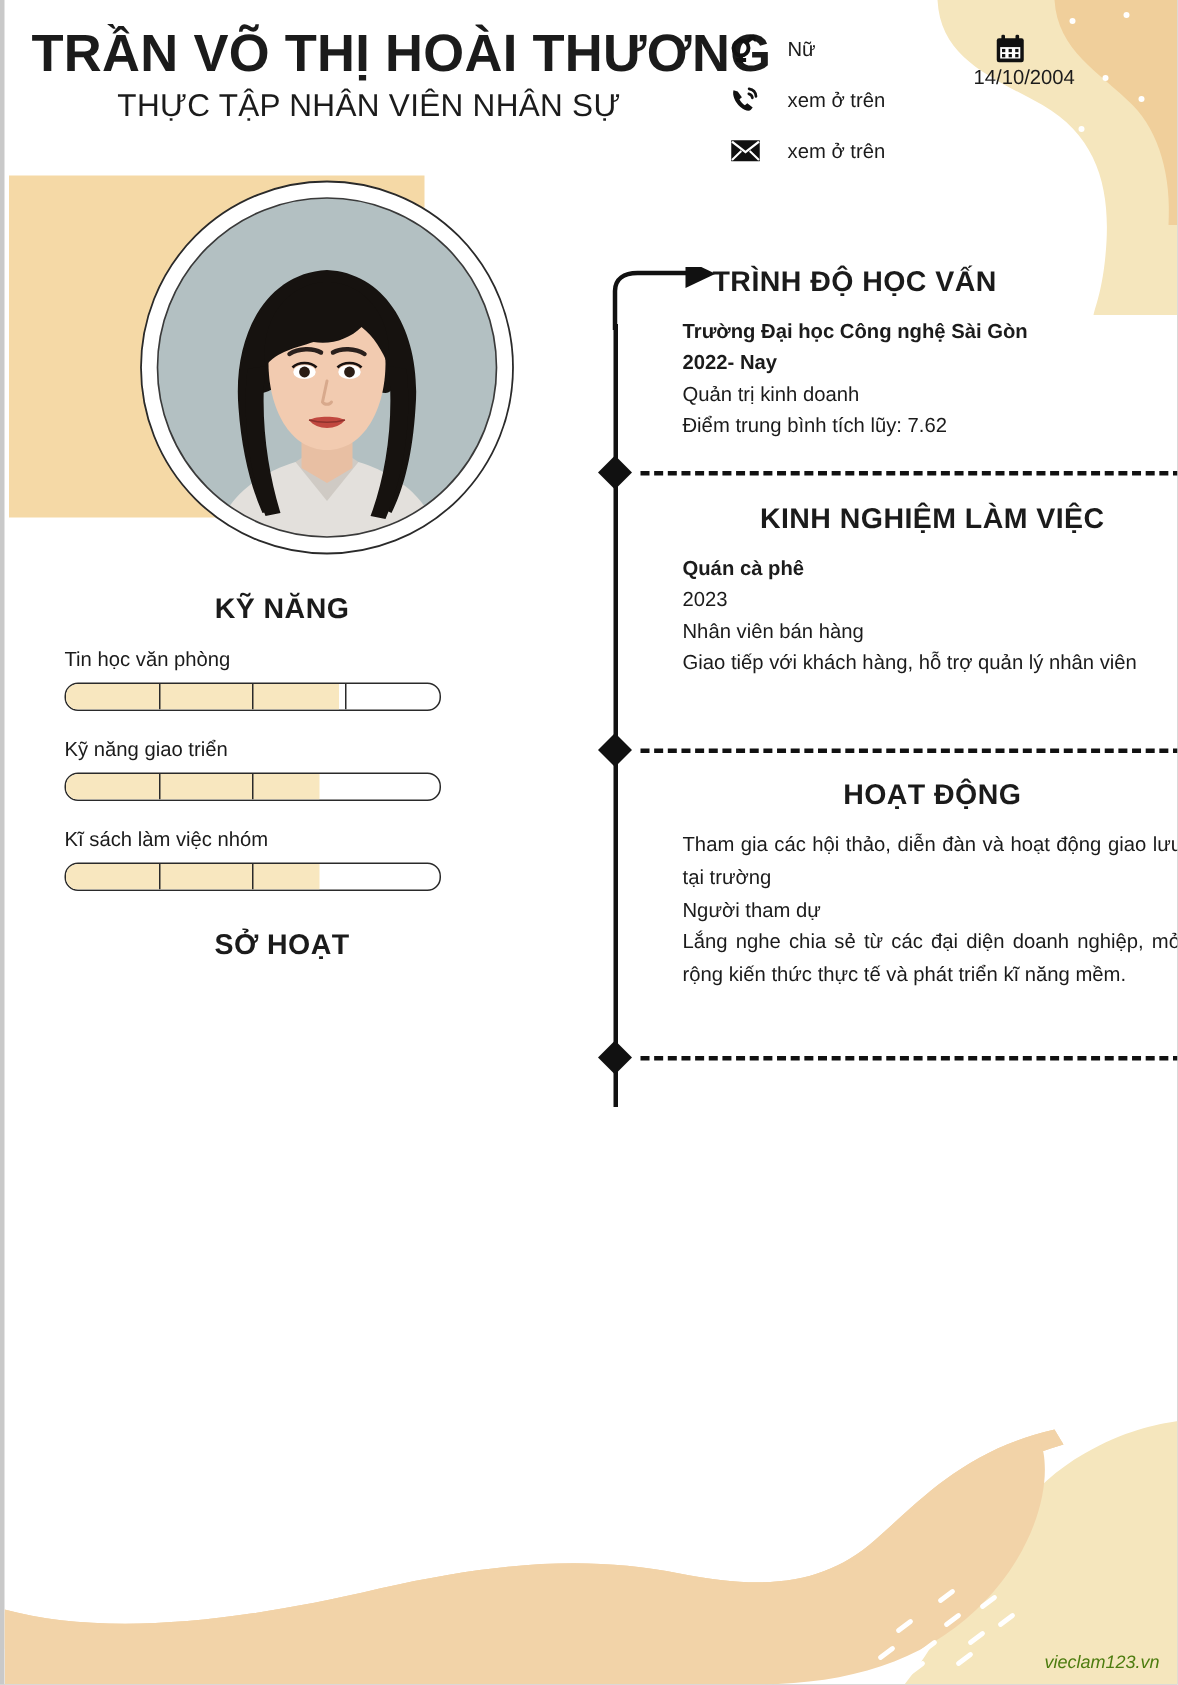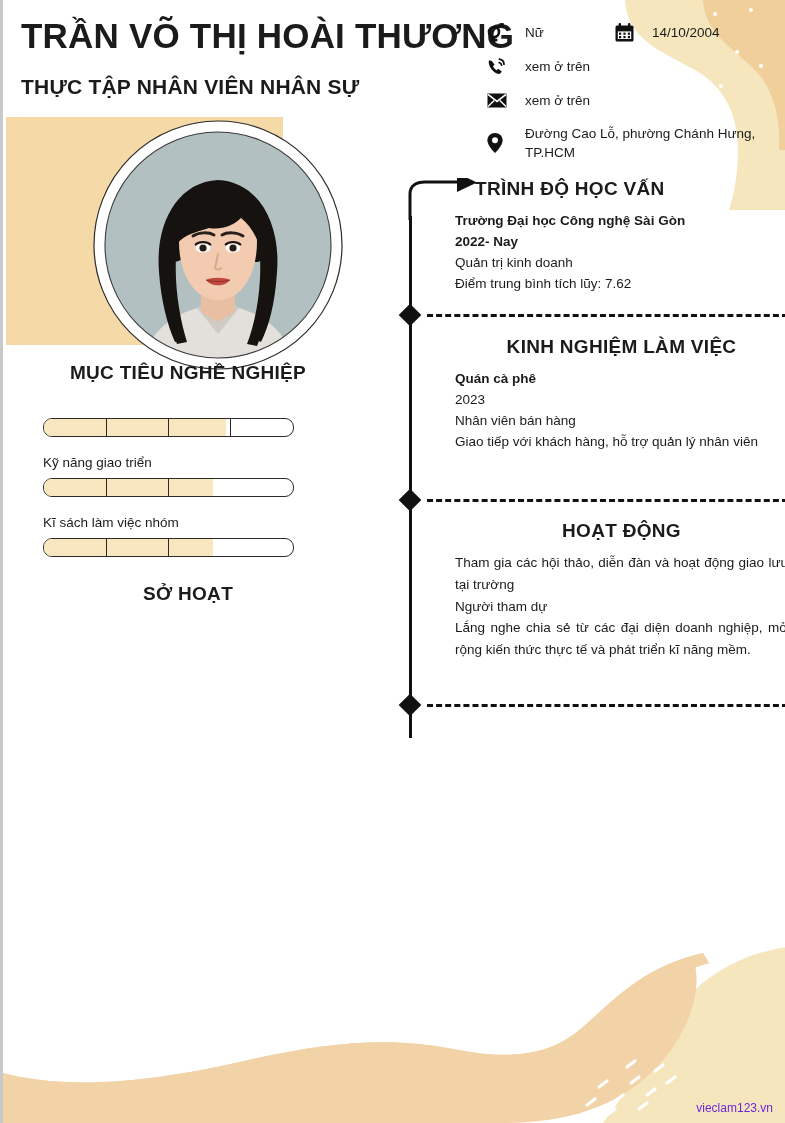--- a/index.html
+++ b/index.html
@@ -37,51 +37,52 @@
   .name {
     font-size: 35px;
     font-weight: bold;
     letter-spacing: .2px;
     line-height: 1.05;
     margin: 0;
     white-space: nowrap;
   }
   .job-title {
     font-size: 21px;
-    font-weight: 700;
-    margin: 20px 0 0 0;
+    font-weight: 400;
+    margin: 4px 0 0 0;
     letter-spacing: .2px;
+    text-align: center;
   }
 
   
   .contact {
     position: absolute;
     left: 484px; top: 22px;
     width: 290px;
   }
   .contact-row {
     display: flex;
-    align-items: center;
+    align-items: flex-end;
     margin-bottom: 14px;
     position: relative;
   }
   .c-ico {
     width: 24px; min-width: 24px; height: 20px;
     display: flex; align-items: center; justify-content: flex-start;
   }
   .c-text {
     font-size: 13.5px;
     line-height: 19px;
     padding-left: 14px;
     color: #1b1b1b;
   }
   .dob-wrap {
     position: absolute;
-    left: 128px; top: 0;
-    display: flex; align-items: center;
+    left: 149px; top: 0;
+    display: flex; align-items: center; flex-direction: column;
   }
   .dob-wrap .c-text { padding-left: 13px; }
 
   
   .left-col {
     position: absolute;
     left: 40px; top: 362px;
     width: 290px;
   }
   .sec-head-center {
@@ -182,21 +183,22 @@
     font-size: 13.5px;
     margin: 0;
     line-height: 22px;
     text-align: justify;
   }
 
   .footer-brand {
     position: absolute;
     right: 12px; bottom: 8px;
     font-size: 12px;
-    color: #6d28d9;
+    color: #4d7c0f;
+    font-style: italic;
   }
 </style>
 </head>
 <body>
 
 <div class="page">
 
   <svg class="deco deco-topright" viewBox="0 0 230 210" width="230" height="210">
     <path d="M70,0 C72,40 108,52 140,70 C178,92 186,128 182,170 C180,192 176,202 174,210 L230,210 L230,0 Z" fill="#f5e6bd"></path>
     <path d="M148,0 C150,34 178,48 200,70 C218,88 226,118 224,150 L230,150 L230,0 Z" fill="#f0cf9b"></path>
@@ -264,29 +266,20 @@
       <span class="c-ico">
         <svg width="20" height="15" viewBox="0 0 20 15">
           <rect x="0.5" y="0.5" width="19" height="14" fill="#111"></rect>
           <path d="M1,1.4 L10,8.4 L19,1.4" fill="none" stroke="#fff" stroke-width="1.6"></path>
           <path d="M1,13.6 L7.2,7.6 M19,13.6 L12.8,7.6" fill="none" stroke="#fff" stroke-width="1.4"></path>
         </svg>
       </span>
       <span class="c-text">xem ở trên</span>
     </div>
 
-    <div class="contact-row">
-      <span class="c-ico">
-        <svg width="16" height="20" viewBox="0 0 16 20">
-          <path d="M8,0 C3.6,0 0.4,3.2 0.4,7.4 C0.4,12.6 8,20 8,20 C8,20 15.6,12.6 15.6,7.4 C15.6,3.2 12.4,0 8,0 Z" fill="#111"></path>
-          <circle cx="8" cy="7.2" r="3" fill="#fff"></circle>
-        </svg>
-      </span>
-      <span class="c-text">Đường Cao Lỗ, phường Chánh Hưng, TP.HCM</span>
-    </div>
   </div>
 
   <div style="position:absolute;left:90px;top:120px;width:250px;height:250px;">
     <svg width="250" height="250" viewBox="0 0 250 250">
       <circle cx="125" cy="125" r="124" fill="#ffffff" stroke="#2a2a2a" stroke-width="1.2"></circle>
       <clipPath id="pclip">
           <circle cx="125" cy="125" r="113"></circle>
         </clipPath>
       <g clip-path="url(#pclip)">
         <rect x="0" y="0" width="250" height="250" fill="#b3c0c2"></rect>
@@ -319,25 +312,26 @@
 
         <path d="M84,124 C80,160 86,196 94,222 L84,224 C74,198 68,160 72,126 Z" fill="#16120f"></path>
         <path d="M166,124 C170,160 164,198 154,224 L164,226 C176,198 182,160 178,126 Z" fill="#16120f"></path>
       </g>
       <circle cx="125" cy="125" r="113" fill="none" stroke="#3a3a3a" stroke-width="1.1"></circle>
     </svg>
   </div>
 
   <div class="left-col">
 
-    <h3 class="sec-head-center">MỤC TIÊU NGHỀ NGHIỆP</h3>
 
     <div class="skills">
+      <h3 class="sec-head-center">KỸ NĂNG</h3>
 
       <div>
+        <p class="skill-label">Tin học văn phòng</p>
         <div class="bar">
           <div class="bar-fill" id="fill0" style="width: 73%;"></div>
           <div class="bar-tick" style="left:62px"></div>
           <div class="bar-tick" style="left:124px"></div>
           <div class="bar-tick" style="left:186px"></div>
         </div>
       </div>
 
       <div>
         <p class="skill-label">Kỹ năng giao triển</p>

